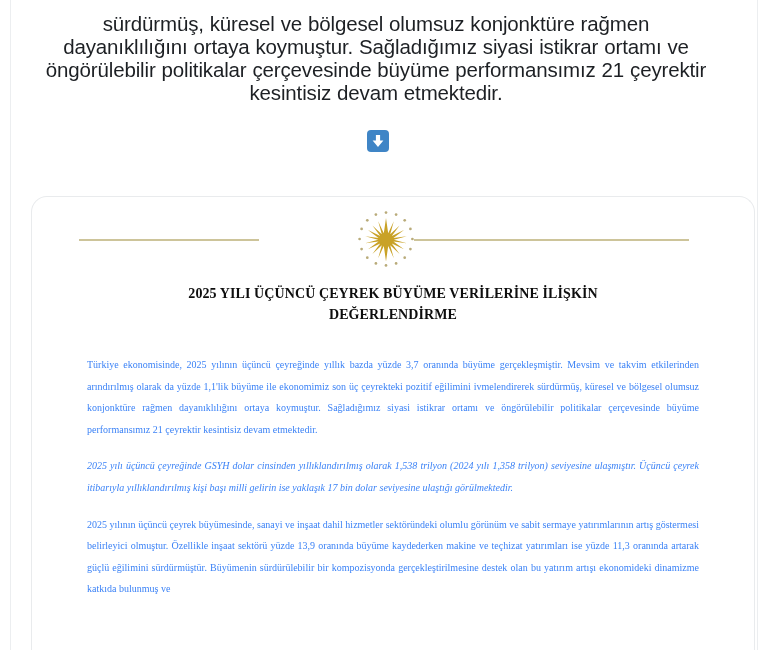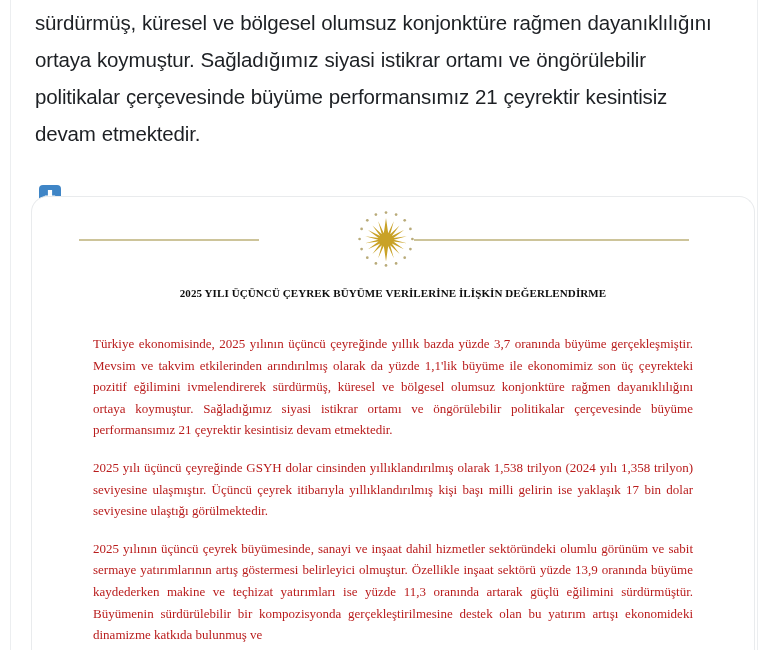--- a/index.html
+++ b/index.html
@@ -41,26 +41,27 @@
   }
 
   
   .post-body {
     position: absolute;
     left: 31px;
     top: 0;
     width: 690px;
   }
   .post-paragraph {
-    margin: 4px;
+    margin: 12px;
     color: #1d2024;
     font-size: 20.5px;
-    line-height: 37px;
+    line-height: 23px;
     letter-spacing: -0.15px;
     word-spacing: 0.4px;
+    text-align: center;
   }
   .post-paragraph.second {
     margin-top: 25px;
   }
   .inline-arrow-icon {
     display: inline-block;
     vertical-align: -4px;
     width: 22px;
     height: 22px;
     margin-left: 4px;
@@ -112,43 +113,43 @@
 
   
   .doc-title {
     margin: 0 auto;
     padding: 0 60px;
     width: 470px;
     box-sizing: content-box;
     text-align: center;
     font-family: "Liberation Serif", "DejaVu Serif", serif;
     font-weight: bold;
-    font-size: 11px;
+    font-size: 14px;
     line-height: 21px;
     color: #0e0e0e;
     letter-spacing: 0.1px;
   }
 
   
   .doc-text {
     margin: 0;
     padding: 0 45px;
   }
   .doc-paragraph {
-    margin: 16px;
+    margin: 10px;
     padding: 0;
     font-family: "Liberation Serif", "DejaVu Serif", serif;
-    font-size: 13px;
+    font-size: 10px;
     line-height: 21.6px;
-    color: #b91c1c;
+    color: #3b82f6;
     text-align: justify;
     text-justify: inter-word;
   }
   .doc-paragraph.p1 { margin-top: 29px; }
-  .doc-paragraph.p2 { margin-top: 15px; }
+  .doc-paragraph.p2 { margin-top: 15px; font-style: italic; }
   .doc-paragraph.p3 { margin-top: 15px; }
 </style>
 </head>
 <body>
 
 <div class="page">
 
   <div class="thread-rail-left"></div>
   <div class="thread-rail-right"></div>
 

